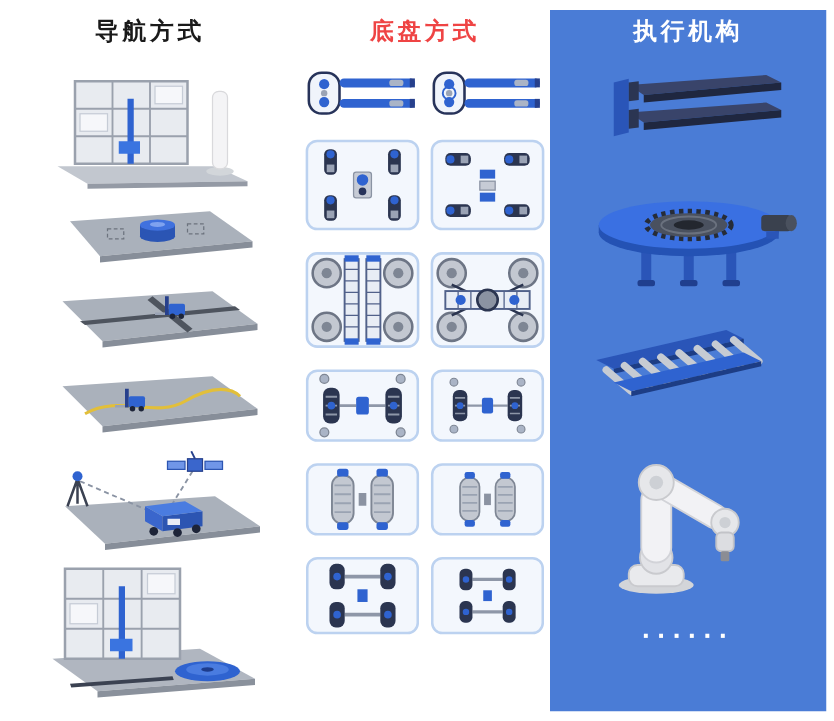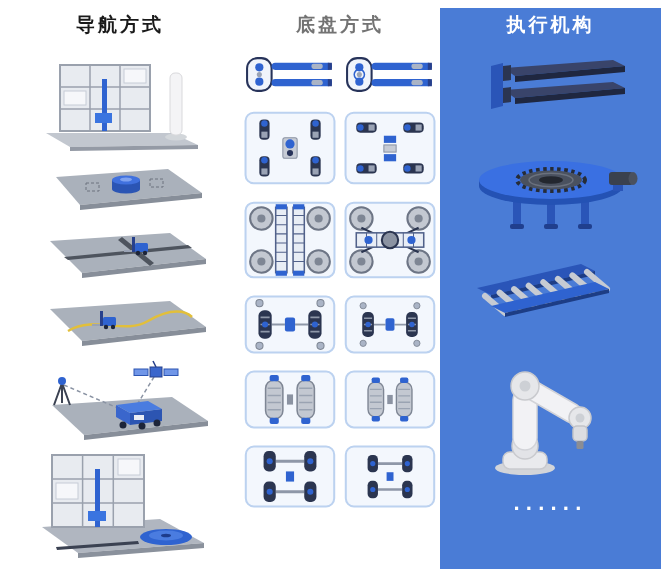--- a/index.html
+++ b/index.html
@@ -5,21 +5,21 @@
   * { margin:0; padding:0; box-sizing:border-box; }
   html,body { width:667px; height:577px; background:#ffffff; overflow:hidden;
               font-family:"Liberation Sans", sans-serif; }
   .page { display:flex; width:667px; height:577px; background:#fff; }
   .col { display:flex; flex-direction:column; align-items:center; }
   .col-nav { width:240px; padding-top:12px;gap:11px; }
   .col-chassis { width:200px; padding-top:12px; }
   .col-actuator { flex:1; margin:8px 6px 8px 0; background:#4a7cd6; padding-top:4px; }
   .col-title { font-size:19px; font-weight:bold; letter-spacing:3px; margin-bottom:4px; }
   .col-nav .col-title { color:#1a1a1a; }
-  .col-chassis .col-title { color:#737373; }
+  .col-chassis .col-title { color:#ef4444; }
   .col-actuator .col-title { color:#ffffff; margin-bottom:10px; }
   .nav-figs { display:flex; flex-direction:column; align-items:center; gap:8px; margin-top:4px; }
   .chassis-grid { display:grid; grid-template-columns:repeat(2,92px); column-gap:8px;
                   row-gap:16px; margin-top:12px; justify-items:center; align-items:center; }
   .act-figs { display:flex; flex-direction:column; align-items:center; gap:16px; margin-top:8px; }
   .ellipsis { color:#fff; font-size:22px; font-weight:bold; letter-spacing:5px; margin-top:6px; line-height:1; }
   figure { margin:0; line-height:0; }
   .cellbox { fill:#f3f7fd; stroke:#bcd2f0; stroke-width:2; }
 </style>
 </head>

